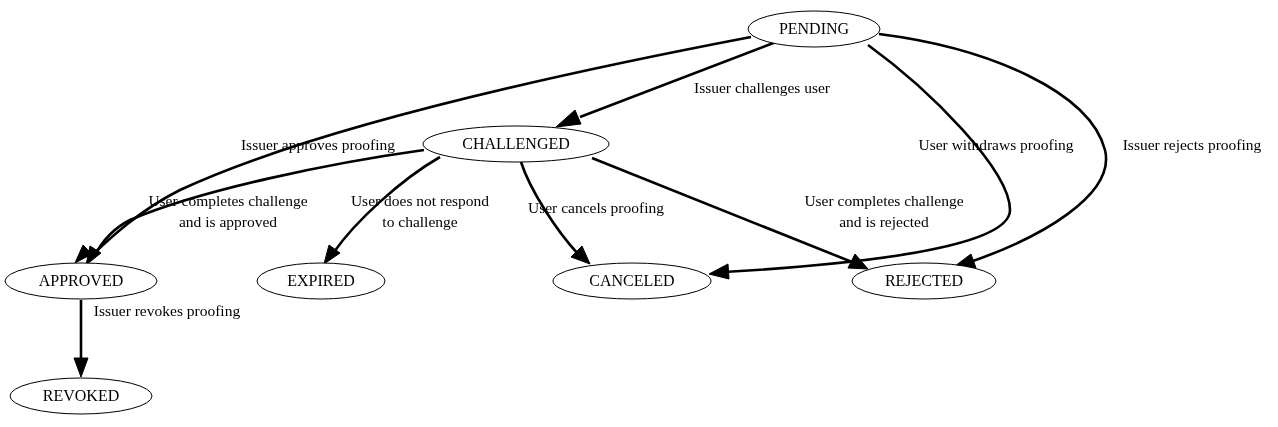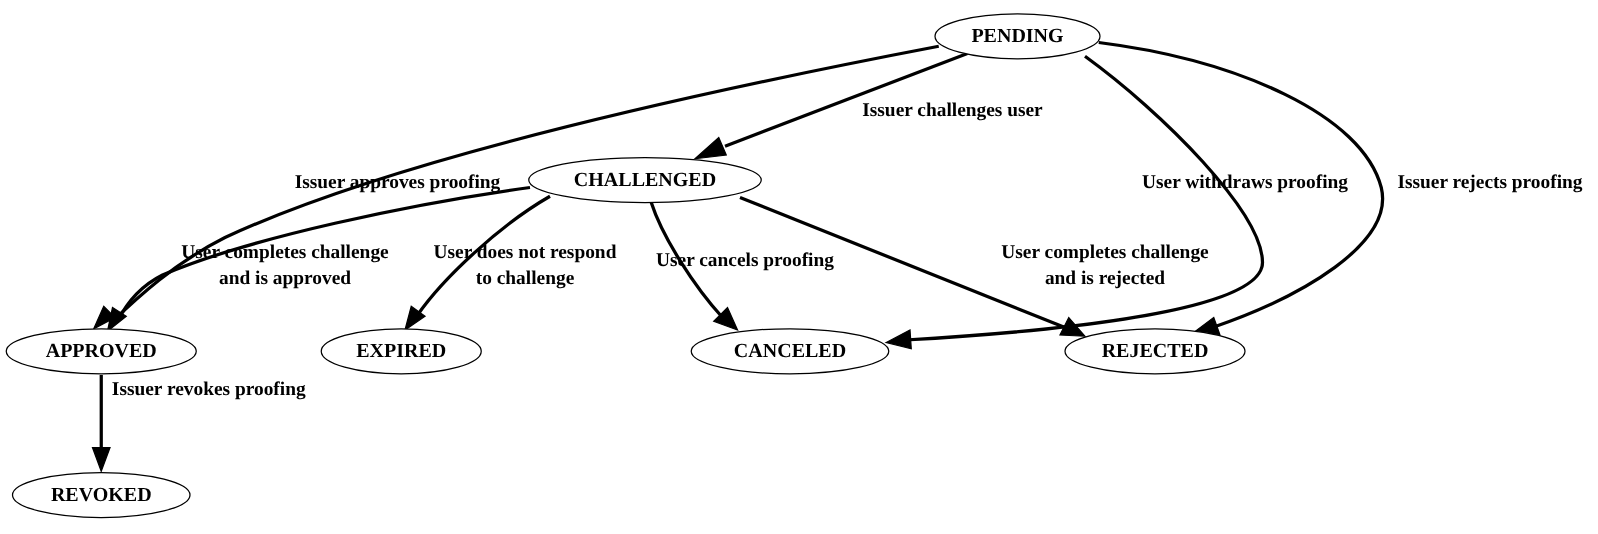--- a/index.html
+++ b/index.html
@@ -12,21 +12,20 @@
     width: 1278px;
     height: 427px;
     overflow: hidden;
     font-family: "Liberation Serif", "DejaVu Serif", serif;
   }
   #diagram-root {
     position: relative;
     width: 1278px;
     height: 427px;
     background: #ffffff;
-    font-weight: bold;
   }
   svg#graph {
     display: block;
     width: 1278px;
     height: 427px;
   }
   .node-ellipse {
     fill: #ffffff;
     stroke: #000000;
     stroke-width: 1;

